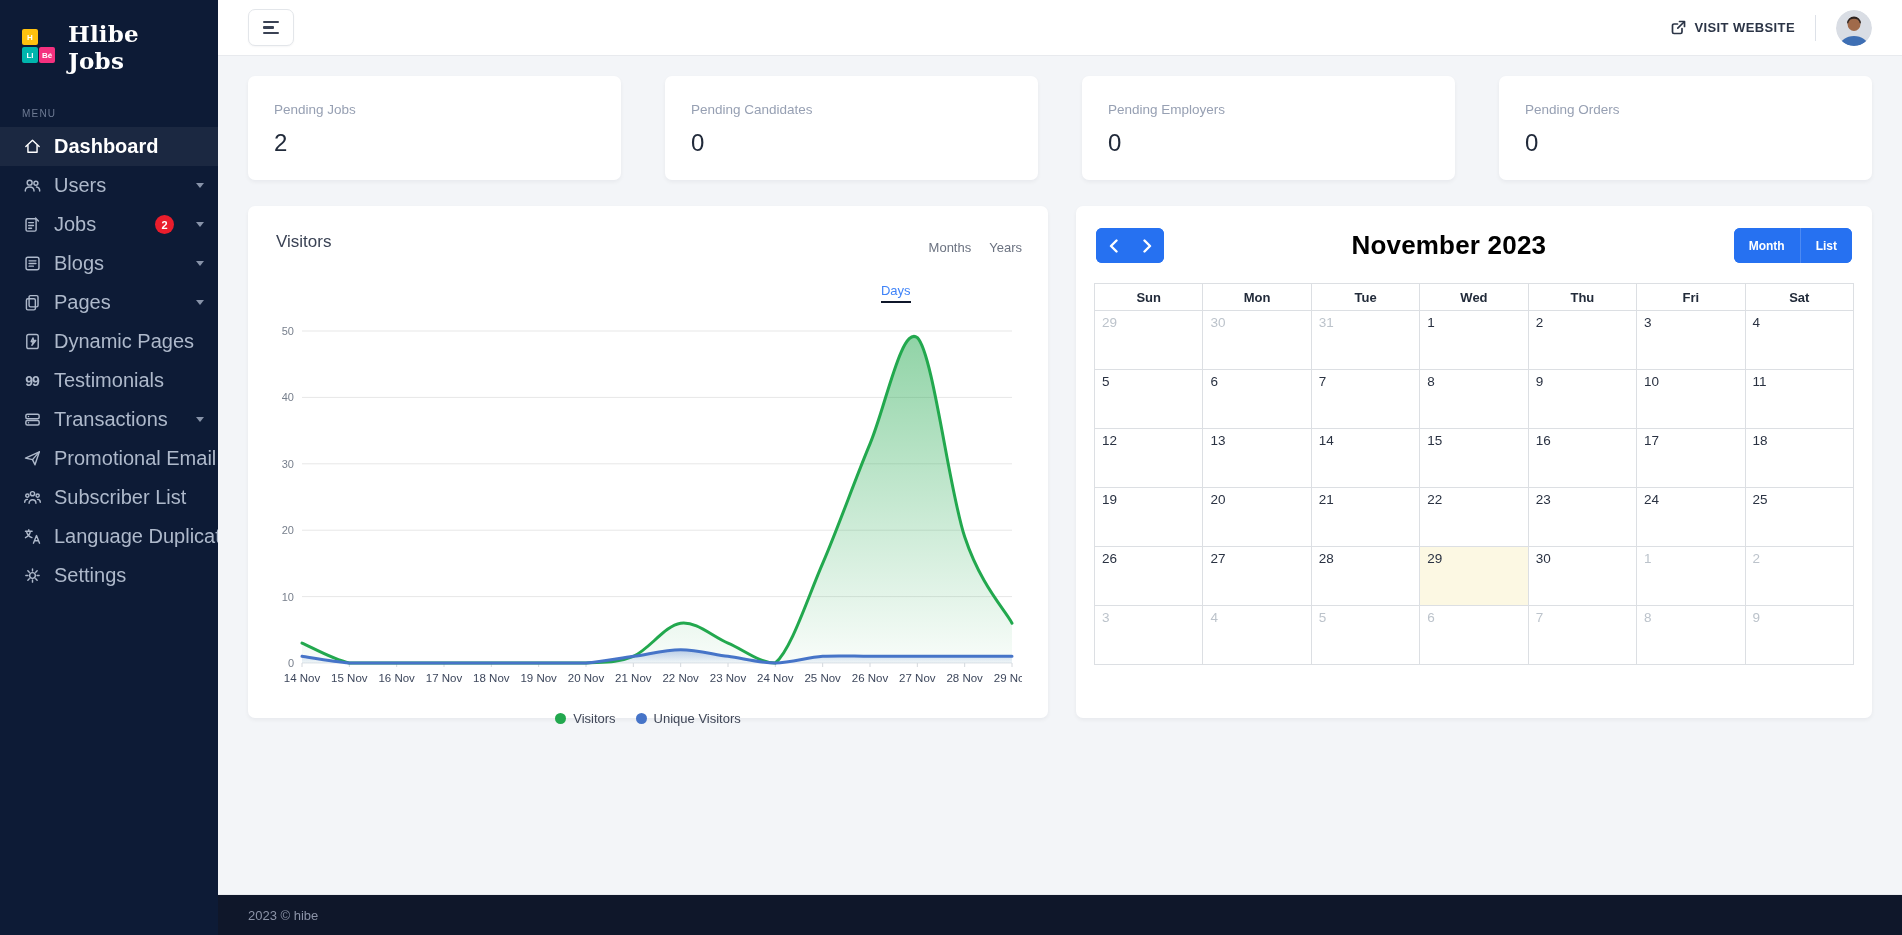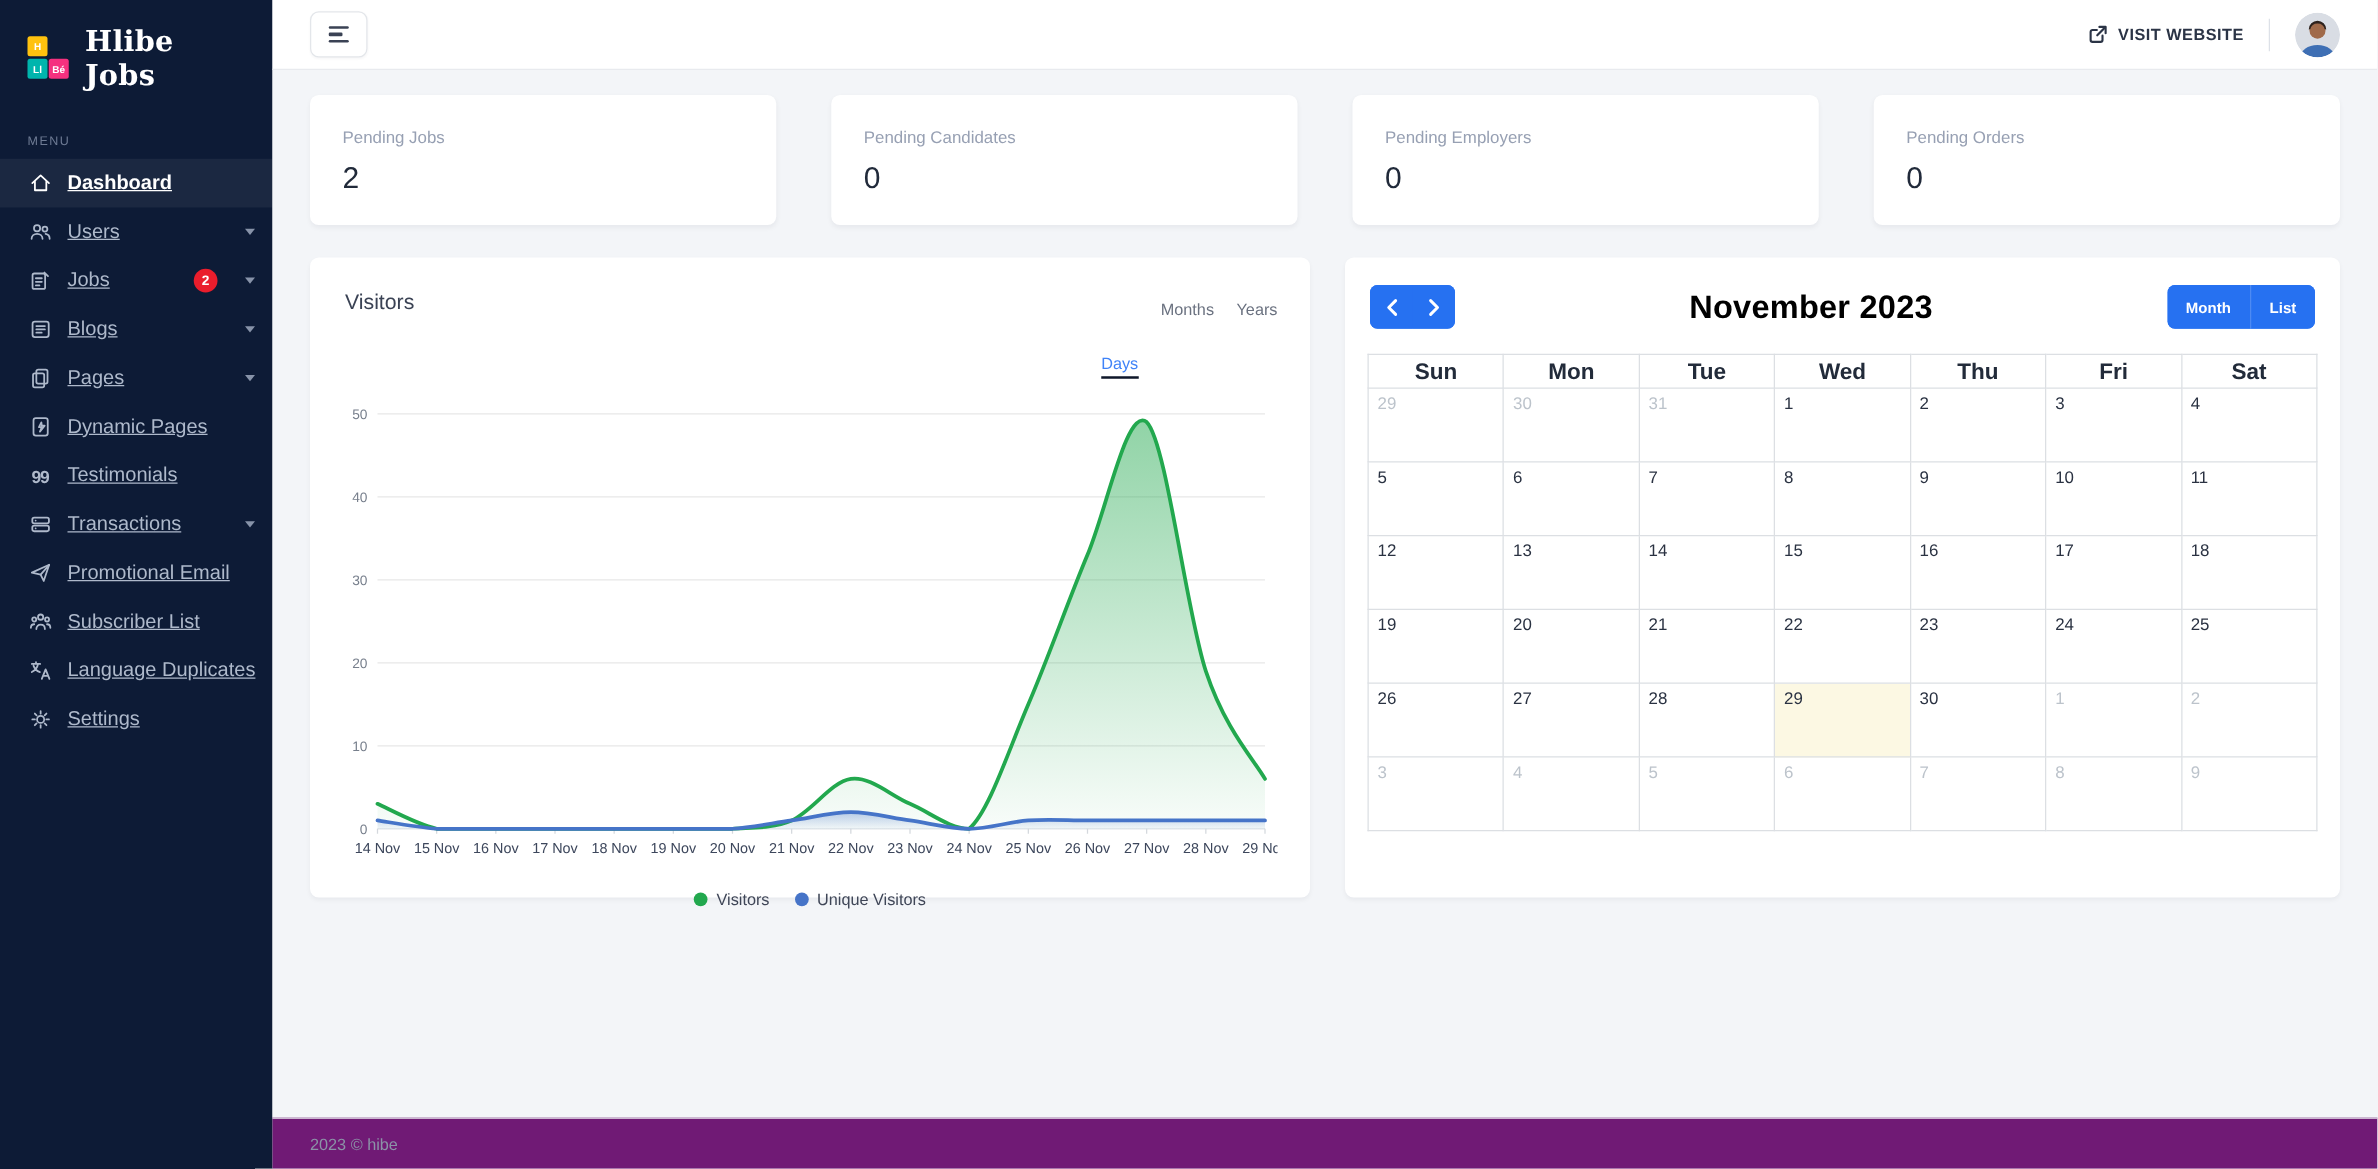--- a/index.html
+++ b/index.html
@@ -16,21 +16,21 @@
   .sq-pink { top:18px; left:17px; background:#f5317f; }
   .logo-title { font-family:"DejaVu Serif",serif; font-weight:bold; font-size:23px; color:#ffffff; letter-spacing:.2px; }
   .menu-label { font-size:10px; letter-spacing:1.2px; color:#6e7b94; padding:18px 0 8px 22px; }
   .menu { display:flex; flex-direction:column; }
   .menu-item { display:flex; align-items:center; gap:12px; height:39px; padding:0 14px 0 22px; cursor:pointer; color:#aeb9cb; }
   .menu-item.active { background:rgba(255,255,255,0.06); color:#ffffff; }
   .menu-item.active .mi-label { color:#ffffff; font-weight:bold; }
   .mi-icon { width:20px; height:20px; display:flex; align-items:center; justify-content:center; flex:0 0 20px; }
   .mi-icon svg { display:block; }
   .mi-quote { font-weight:bold; font-size:14px; letter-spacing:-1px; }
-  .mi-label { font-size:16px; white-space:nowrap;text-decoration:underline; }
+  .mi-label { font-size:20px; white-space:nowrap; }
   .mi-badge { margin-left:auto; background:#ea1d2c; color:#fff; font-size:11px; font-weight:bold; min-width:19px; height:19px; border-radius:10px; display:flex; align-items:center; justify-content:center; padding:0 5px; }
   .mi-caret { width:0; height:0; border-left:4px solid transparent; border-right:4px solid transparent; border-top:5px solid #8793a9; margin-left:auto; }
   .mi-badge + .mi-caret { margin-left:10px; }
 
   
   .right-col { flex:1; display:flex; flex-direction:column; height:935px; }
 
   .topbar { height:56px; background:#fff; border-bottom:1px solid #e8eaee; display:flex; align-items:center; justify-content:space-between; padding:0 30px;gap:48px; }
   .hamburger-btn { width:46px; height:37px; background:#fff; border:1px solid #e3e6ea; border-radius:7px; display:flex; flex-direction:column; justify-content:center; align-items:center; gap:3px; cursor:pointer; box-shadow:0 1px 2px rgba(20,20,43,.04); }
   .hb-line { height:2.5px; background:#3a4254; border-radius:1px; }
@@ -65,27 +65,27 @@
 
   
   .cal-card { flex:1; height:512px; padding:16px 18px; }
   .cal-header { display:flex; align-items:center; justify-content:space-between; margin:6px 2px 20px 2px; }
   .fc-group { display:flex; background:#2671f1; border-radius:6px; overflow:hidden; height:35px; }
   .fc-nav-btn { width:34px; height:35px; background:#2671f1; border:none; display:flex; align-items:center; justify-content:center; cursor:pointer; }
   .cal-title { font-size:26px; font-weight:bold; color:#000000; letter-spacing:.2px; }
   .fc-view-btn { background:#2671f1; border:none; color:#fff; font-size:12px; font-weight:bold; padding:0 15px; height:35px; cursor:pointer; font-family:"Liberation Sans",sans-serif; }
   .fc-view-btn + .fc-view-btn { border-left:1px solid rgba(255,255,255,0.18); }
   table.cal { width:100%; border-collapse:collapse; table-layout:fixed; }
-  table.cal th { border:1px solid #dcdfe3; height:27px; font-size:18px; font-weight:bold; color:#222b3a; text-align:center; }
+  table.cal th { border:1px solid #dcdfe3; height:27px; font-size:13px; font-weight:bold; color:#222b3a; text-align:center; }
   table.cal td { border:1px solid #dcdfe3; height:59px; vertical-align:top; padding:4px 7px; font-size:13.5px; color:#2a3242; cursor:pointer; }
   table.cal td.muted { color:#bcc3cb; }
   table.cal td.today { background:#fcf8e3; }
 
   
-  .footer { height:41px; background:#701a75; border-top:1px solid #e8eaee; display:flex; align-items:center; padding:0 30px; font-size:13px; color:#8b93a7; }
+  .footer { height:41px; background:#0f172a; border-top:1px solid #e8eaee; display:flex; align-items:center; padding:0 30px; font-size:13px; color:#8b93a7; }
 </style>
 </head>
 <body>
 
 <div class="app">
 
   <aside class="sidebar">
     <div class="logo-row">
       <div class="logo-mark">
         <div class="logo-sq sq-yellow">H</div>

